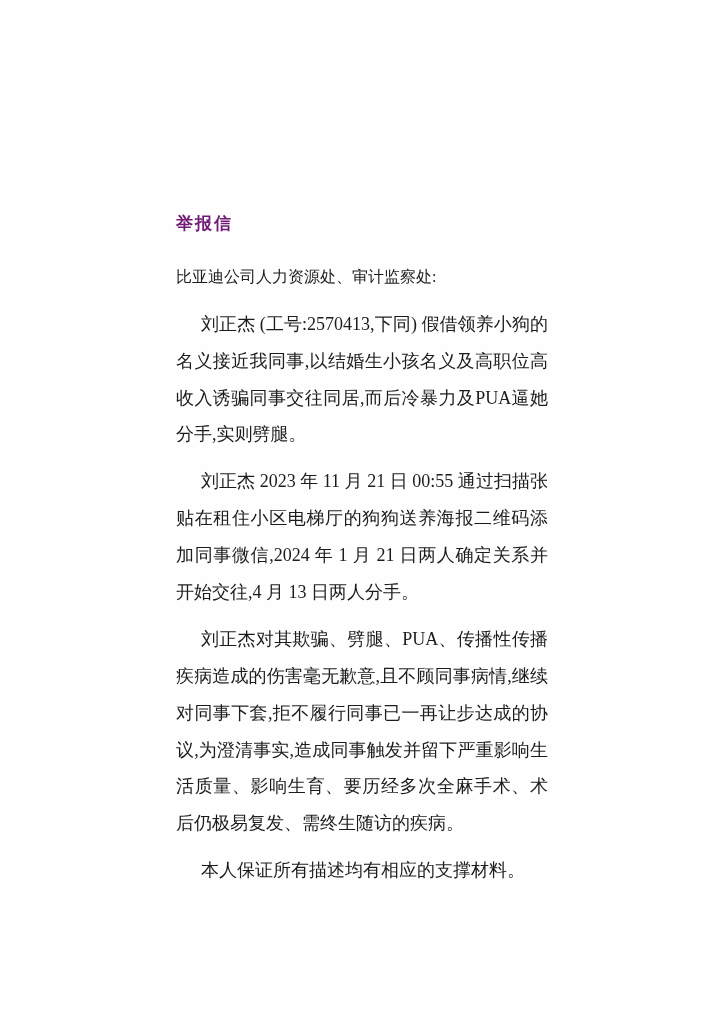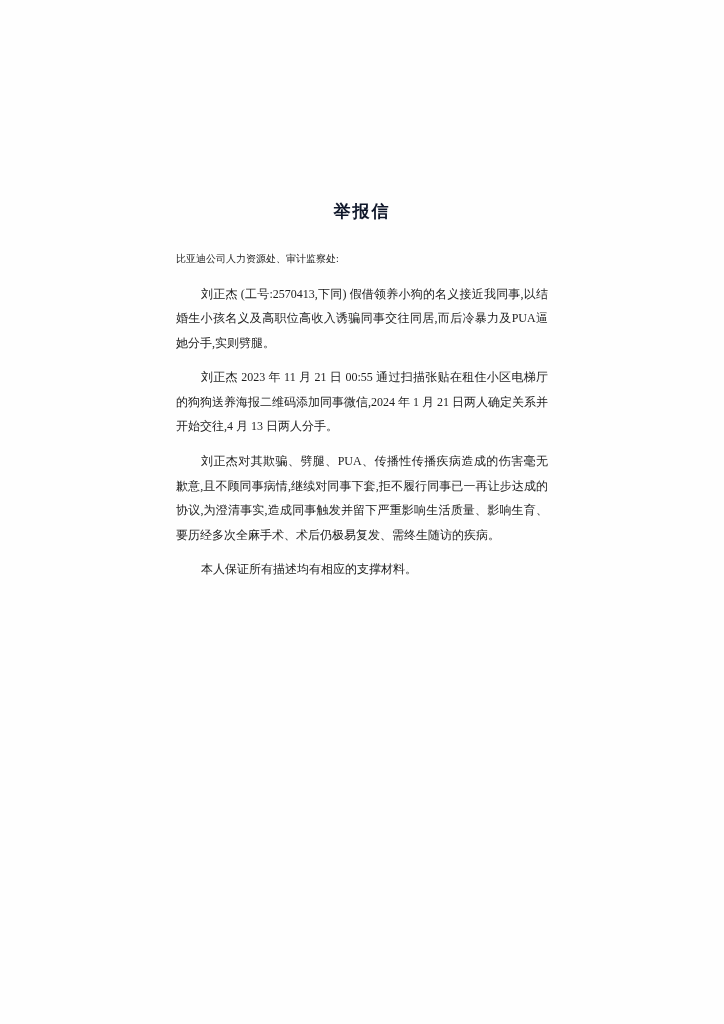--- a/index.html
+++ b/index.html
@@ -21,37 +21,37 @@
     background: #fefefe;
     box-sizing: border-box;
   }
   .doc-body {
     position: absolute;
     left: 176px;
     top: 196px;
     width: 372px;
   }
   .doc-title {
-    text-align: center;
+    text-align: left;
     font-size: 17px;
     font-weight: 700;
     letter-spacing: 2px;
-    color: #0f172a;
-    margin: 4px 0 26px 0;
+    color: #701a75;
+    margin: 16px 0 26px 0;
     font-family: "Liberation Serif", "DejaVu Serif", serif;
   }
   .salutation {
-    font-size: 10px;
+    font-size: 16px;
     line-height: 2.05;
     color: #1c1c1c;
     margin: 12px 0 12px 0;
     text-align: justify;
   }
   .para {
-    font-size: 12px;
+    font-size: 18px;
     line-height: 2.05;
     color: #1c1c1c;
     margin: 0 0 10px 0;
     text-indent: 25px;
     text-align: justify;
     text-justify: inter-ideograph;
   }
   .para:last-child {
     margin-bottom: 12px;
   }

